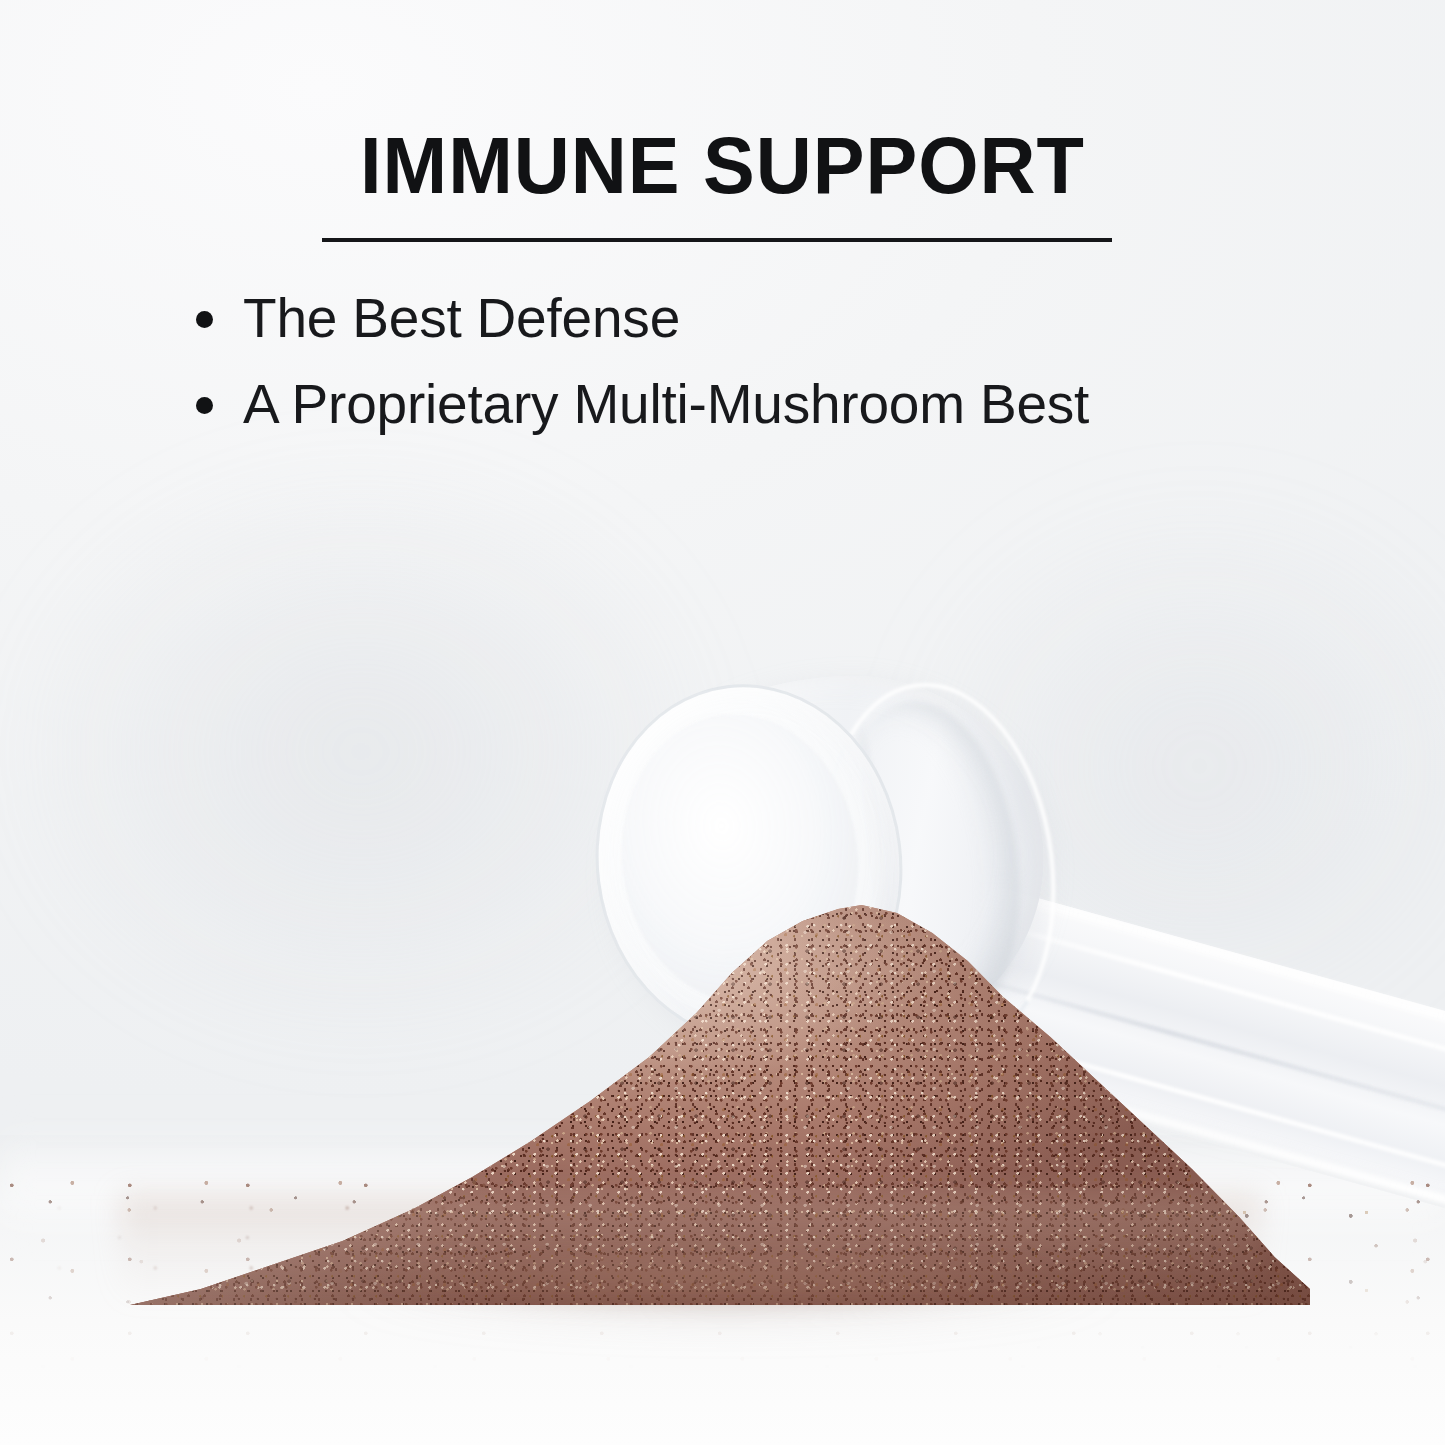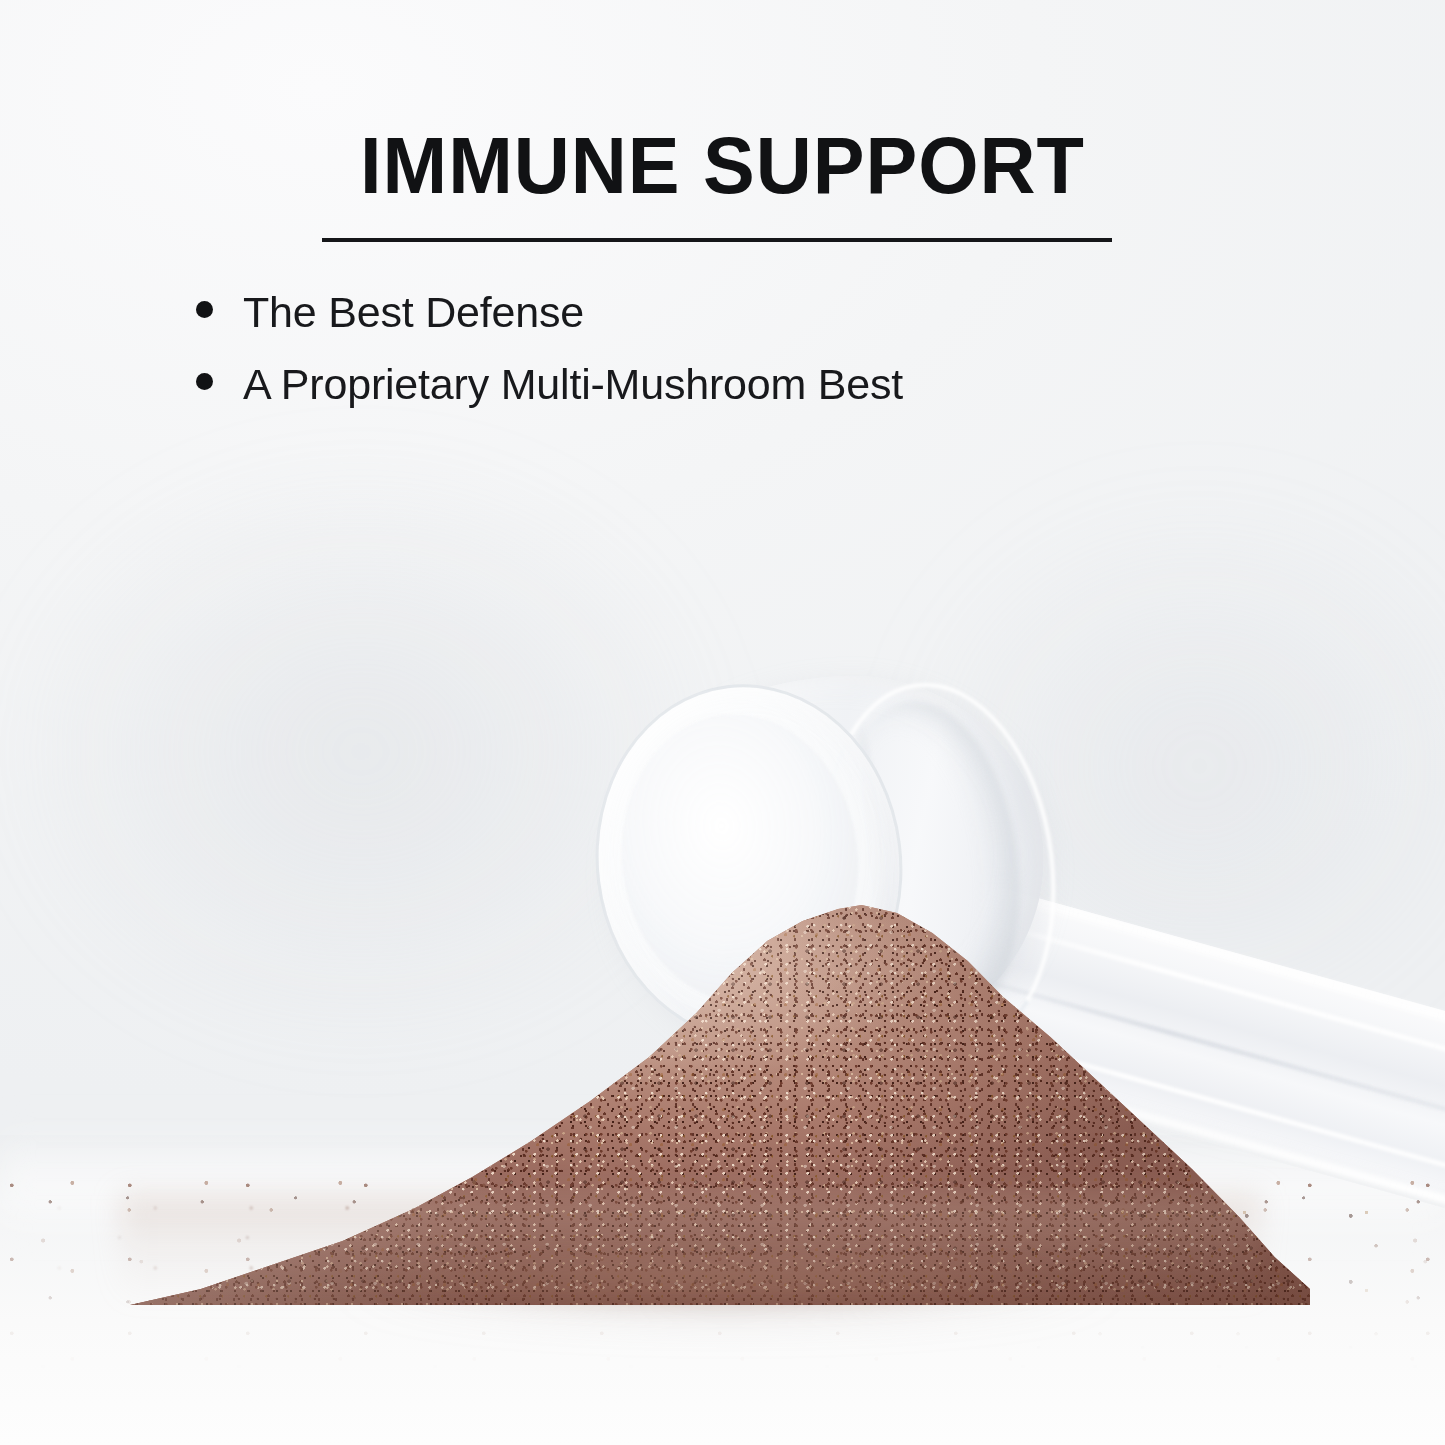--- a/index.html
+++ b/index.html
@@ -98,21 +98,21 @@
     flex: 0 0 auto;
     width: 17px;
     height: 17px;
     border-radius: 50%;
     background: #111214;
     margin-right: 30px;
     position: relative;
     top: -9px;
   }
   .bullet-text {
-    font-size: 43px;
+    font-size: 55px;
     line-height: 1.12;
     color: #18191c;
     font-weight: 400;
     letter-spacing: -0.2px;
   }
 
   
   .scoop {
     position: absolute;
     left: 588px;

